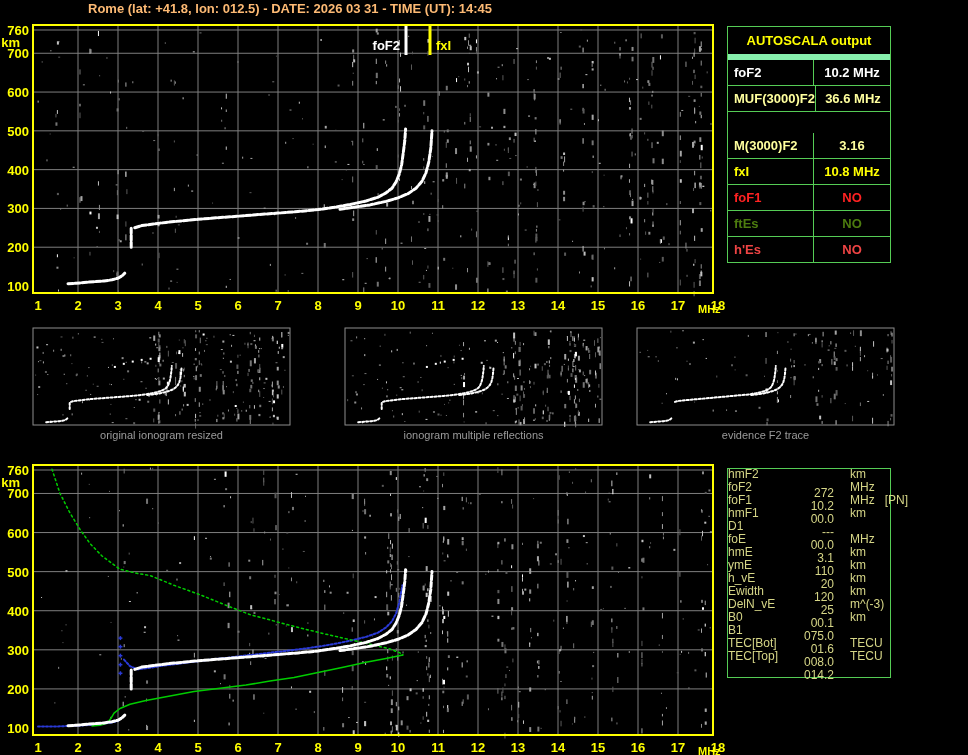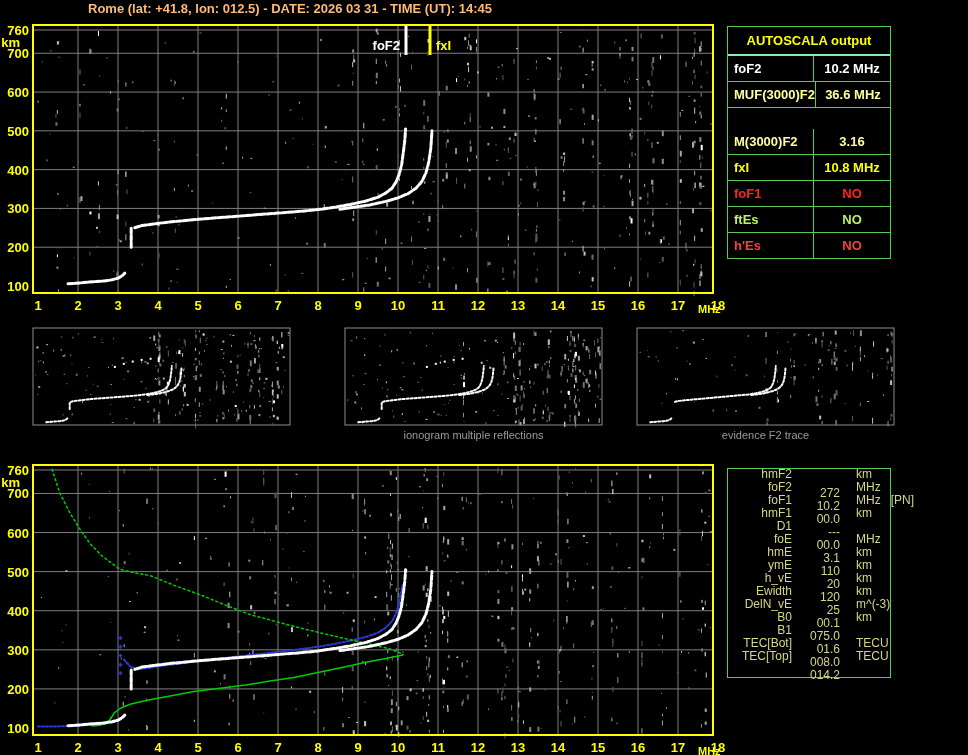--- a/index.html
+++ b/index.html
@@ -5,32 +5,32 @@
   html,body{margin:0;padding:0;background:#000;}
   .stage{position:relative;width:968px;height:755px;background:#000;overflow:hidden;
          font-family:"Liberation Sans",sans-serif;}
   .title{position:absolute;left:88px;top:1px;color:#fdba74;font-size:13px;font-weight:bold;
          letter-spacing:0px;white-space:nowrap;}
   #plots{position:absolute;left:0;top:0;}
   .caption{position:absolute;top:429px;height:13px;color:#9a9a9a;font-size:11px;text-align:center;}
   
   .autoscala{position:absolute;left:727px;top:26px;width:162px;border:1px solid #55cc55;background:#000;}
   .at-header{height:27px;line-height:27px;text-align:center;color:#ffff00;font-size:13px;font-weight:bold;
-             border-bottom:2px solid #86efac;}
+             border-bottom:6px solid #86efac;}
   .at-row{display:flex;height:25px;line-height:25px;border-bottom:1px solid #55cc55;font-size:13px;font-weight:bold;}
   .at-row:last-child{border-bottom:none;}
   .at-label{flex:0 0 79px;padding-left:6px;border-right:1px solid #55cc55;}
   .at-value{flex:1;text-align:center;}
   
   .aip-border{position:absolute;left:727px;top:468px;width:162px;height:208px;border:1px solid #55cc55;}
   .aip{position:absolute;left:727px;top:468px;width:164px;color:#d6d687;font-size:12px;}
   .aip-header{height:31px;line-height:28px;text-align:center;border-bottom:1px solid #55cc55;
               width:162px;}
   .aip-row{display:flex;height:13px;line-height:13px;white-space:nowrap;}
-  .aip-label{flex:0 0 58px;padding-left:7px;text-align:right;}
+  .aip-label{flex:0 0 58px;padding-left:1px;}
   .aip-value{flex:0 0 48px;text-align:right;margin-top:19px;}
   .aip-unit{padding-left:16px;}
   .aip-extra{padding-left:10px;}
 </style>
 </head>
 <body>
 
 <div class="stage">
   <div class="title">Rome (lat: +41.8, lon: 012.5) - DATE: 2026 03 31 - TIME (UT): 14:45</div>
 
@@ -1981,20 +1981,21 @@
         <rect x="859.8767477727387" y="346.8063306835509" width="1" height="4.133866460124899" fill="#c2c2c2"></rect>
         <rect x="859.8767477727387" y="351.3651223296137" width="1" height="4.493466436161411" fill="#5a5a5a"></rect>
         <path d="M650.2 422.2 L653.1 422.0 L656.1 421.7 L659.8 421.4 L663.6 421.2 L666.5 420.7 L668.8 420.2 L670.3 419.3 L671.3 418.4" fill="none" stroke-linecap="round" stroke-linejoin="round" stroke="#ffffff" stroke-width="2" stroke-dasharray="2 2"></path>
         <path d="M673.7 408.9" fill="none" stroke-linecap="round" stroke-linejoin="round" stroke="#ffffff" stroke-width="2" stroke-dasharray="2 2"></path>
         <path d="M675.0 401.9 L677.7 401.0 L682.2 400.5 L749.1 394.4 L755.1 393.4 L761.0 392.1 L765.5 390.7 L768.5 389.2 L770.7 387.5 L772.2 385.2 L773.4 382.4 L774.3 379.0 L774.9 374.8 L775.5 370.2 L775.8 365.9" fill="none" stroke-linecap="round" stroke-linejoin="round" stroke="#ffffff" stroke-width="2" stroke-dasharray="2 2"></path>
         <path d="M751.4 395.1 L756.6 394.4 L762.5 393.6 L768.5 392.3 L772.9 391.0 L776.7 389.5 L779.6 387.5 L781.9 385.0 L783.4 381.9 L784.4 377.9 L785.1 373.0 L785.6 366.6" fill="none" stroke-linecap="round" stroke-linejoin="round" stroke="#ffffff" stroke-width="2" stroke-dasharray="2 2"></path>
         <rect x="637" y="328" width="257" height="97" fill="none" stroke="#8d8d8d" stroke-width="1"></rect>
       </g>
     </svg>
 
+  <div class="caption" id="cap0" style="left: 33px; width: 257px;">original ionogram resized</div>
   <div class="caption" id="cap1" style="left: 345px; width: 257px;">ionogram multiple reflections</div>
   <div class="caption" id="cap2" style="left: 637px; width: 257px;">evidence F2 trace</div>
 
   <div class="autoscala">
     <div class="at-header">AUTOSCALA output</div>
     <div id="at-rows">
         <div class="at-row" style="color: rgb(255, 255, 255);">
           <div class="at-label">foF2</div>
           <div class="at-value">10.2 MHz</div>
         </div>
@@ -2007,21 +2008,21 @@
           <div class="at-value">3.16</div>
         </div>
         <div class="at-row" style="color: rgb(255, 255, 0);">
           <div class="at-label">fxI</div>
           <div class="at-value">10.8 MHz</div>
         </div>
         <div class="at-row" style="color: rgb(255, 34, 34);">
           <div class="at-label">foF1</div>
           <div class="at-value">NO</div>
         </div>
-        <div class="at-row" style="color: #bef264;">
+        <div class="at-row" style="color: #4d7c0f;">
           <div class="at-label">ftEs</div>
           <div class="at-value">NO</div>
         </div>
         <div class="at-row" style="color: #ef4444;">
           <div class="at-label">h'Es</div>
           <div class="at-value">NO</div>
         </div>
       </div>
   </div>
 

